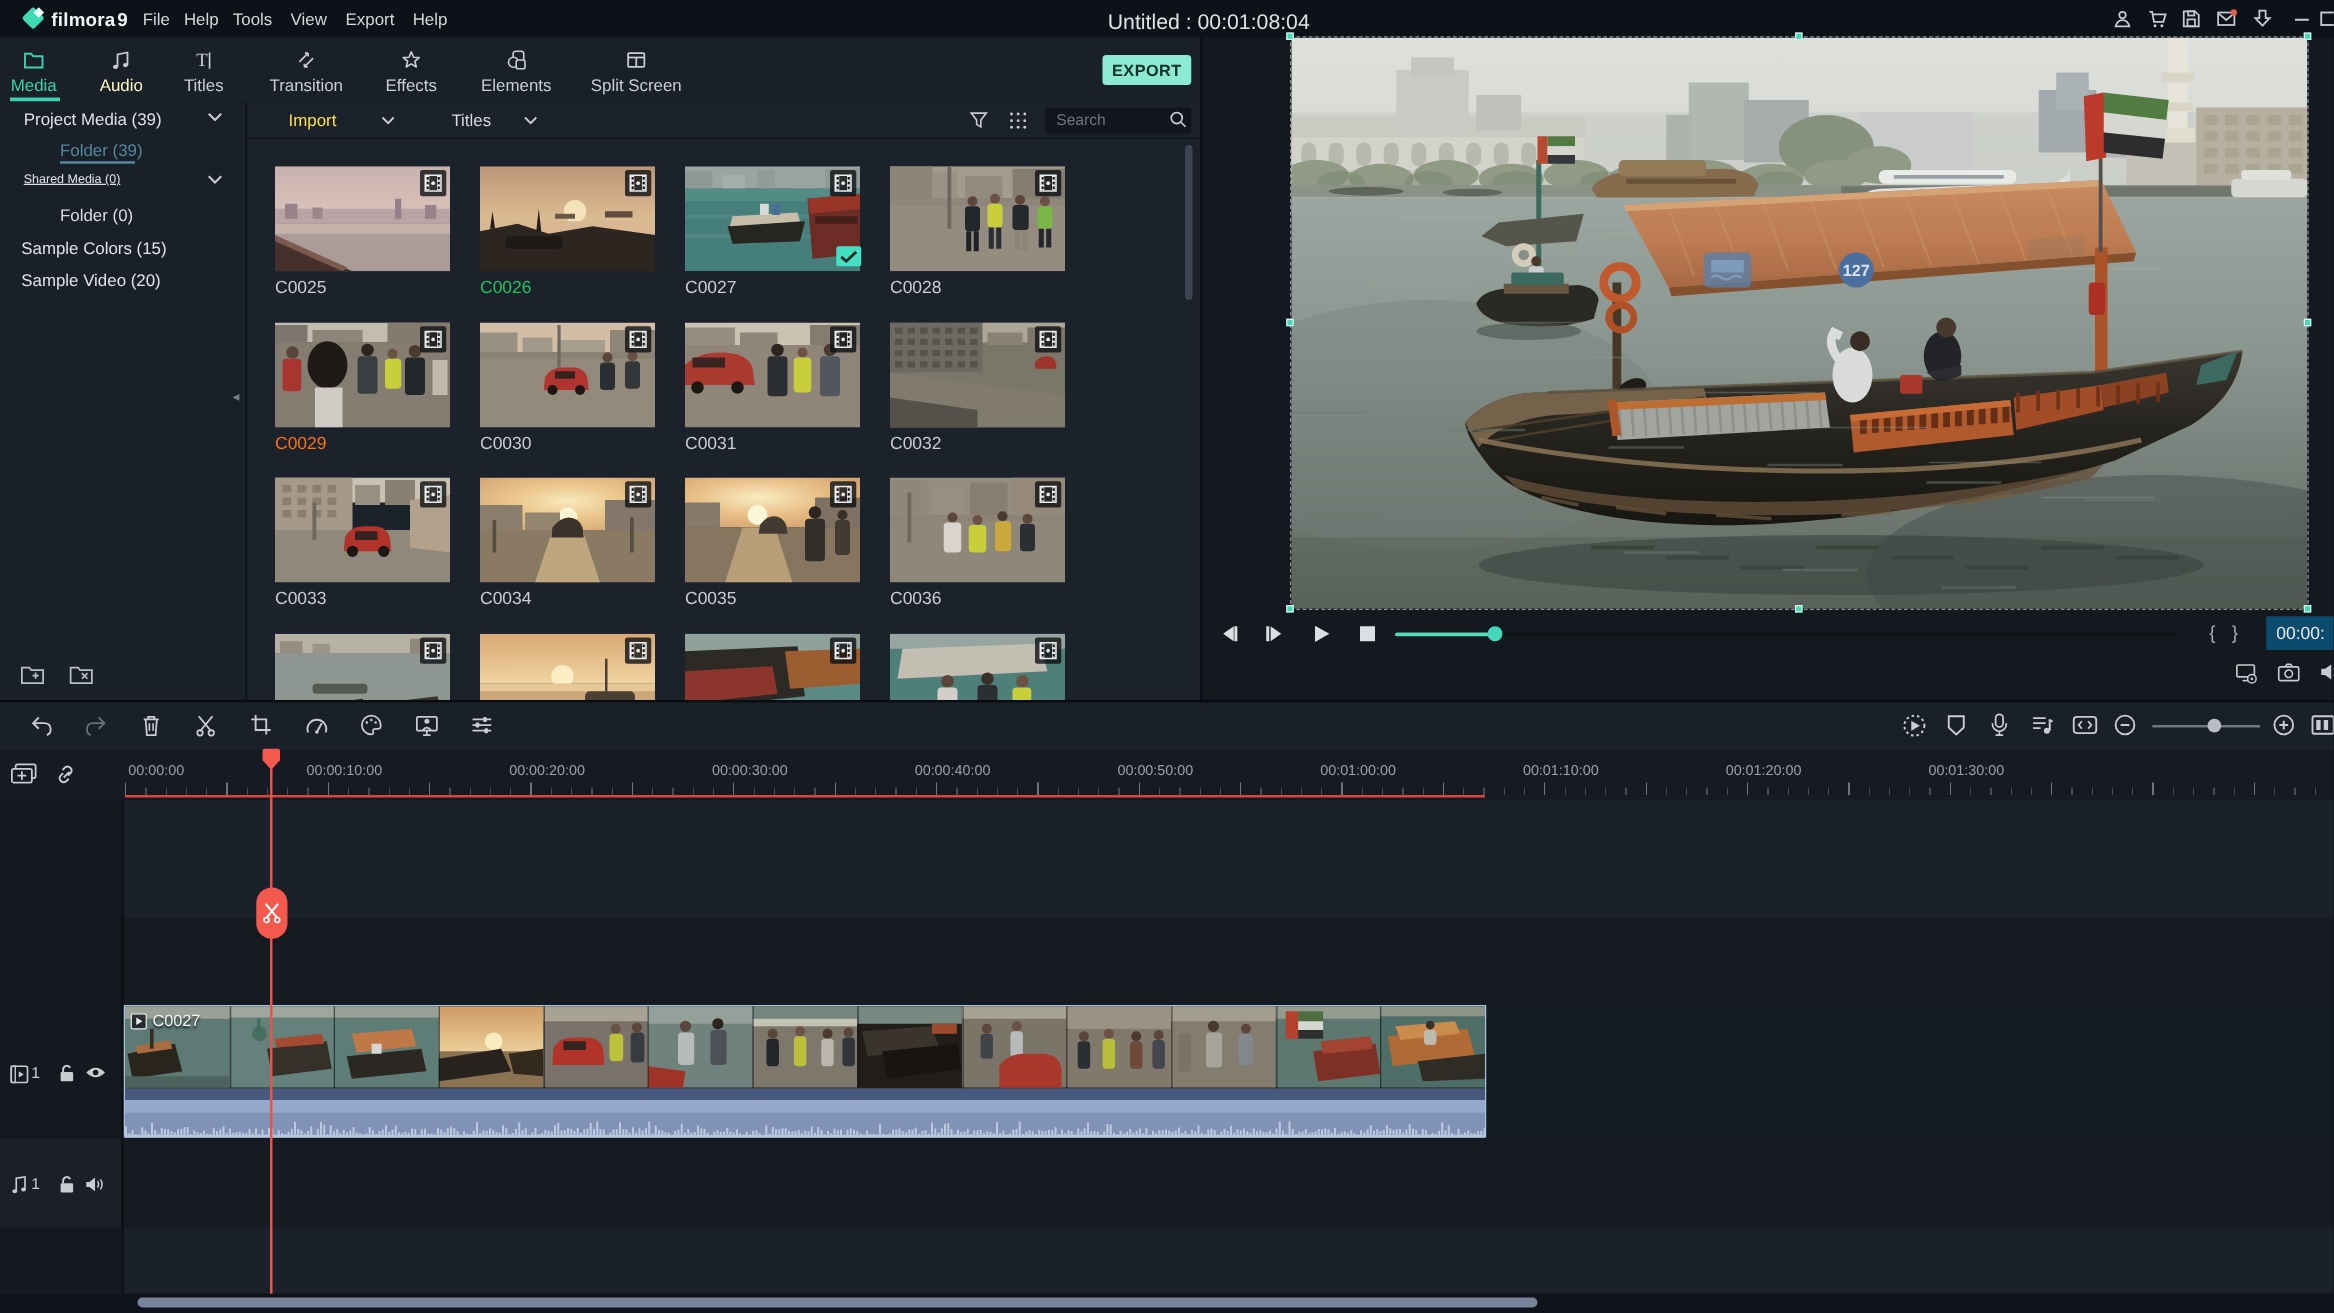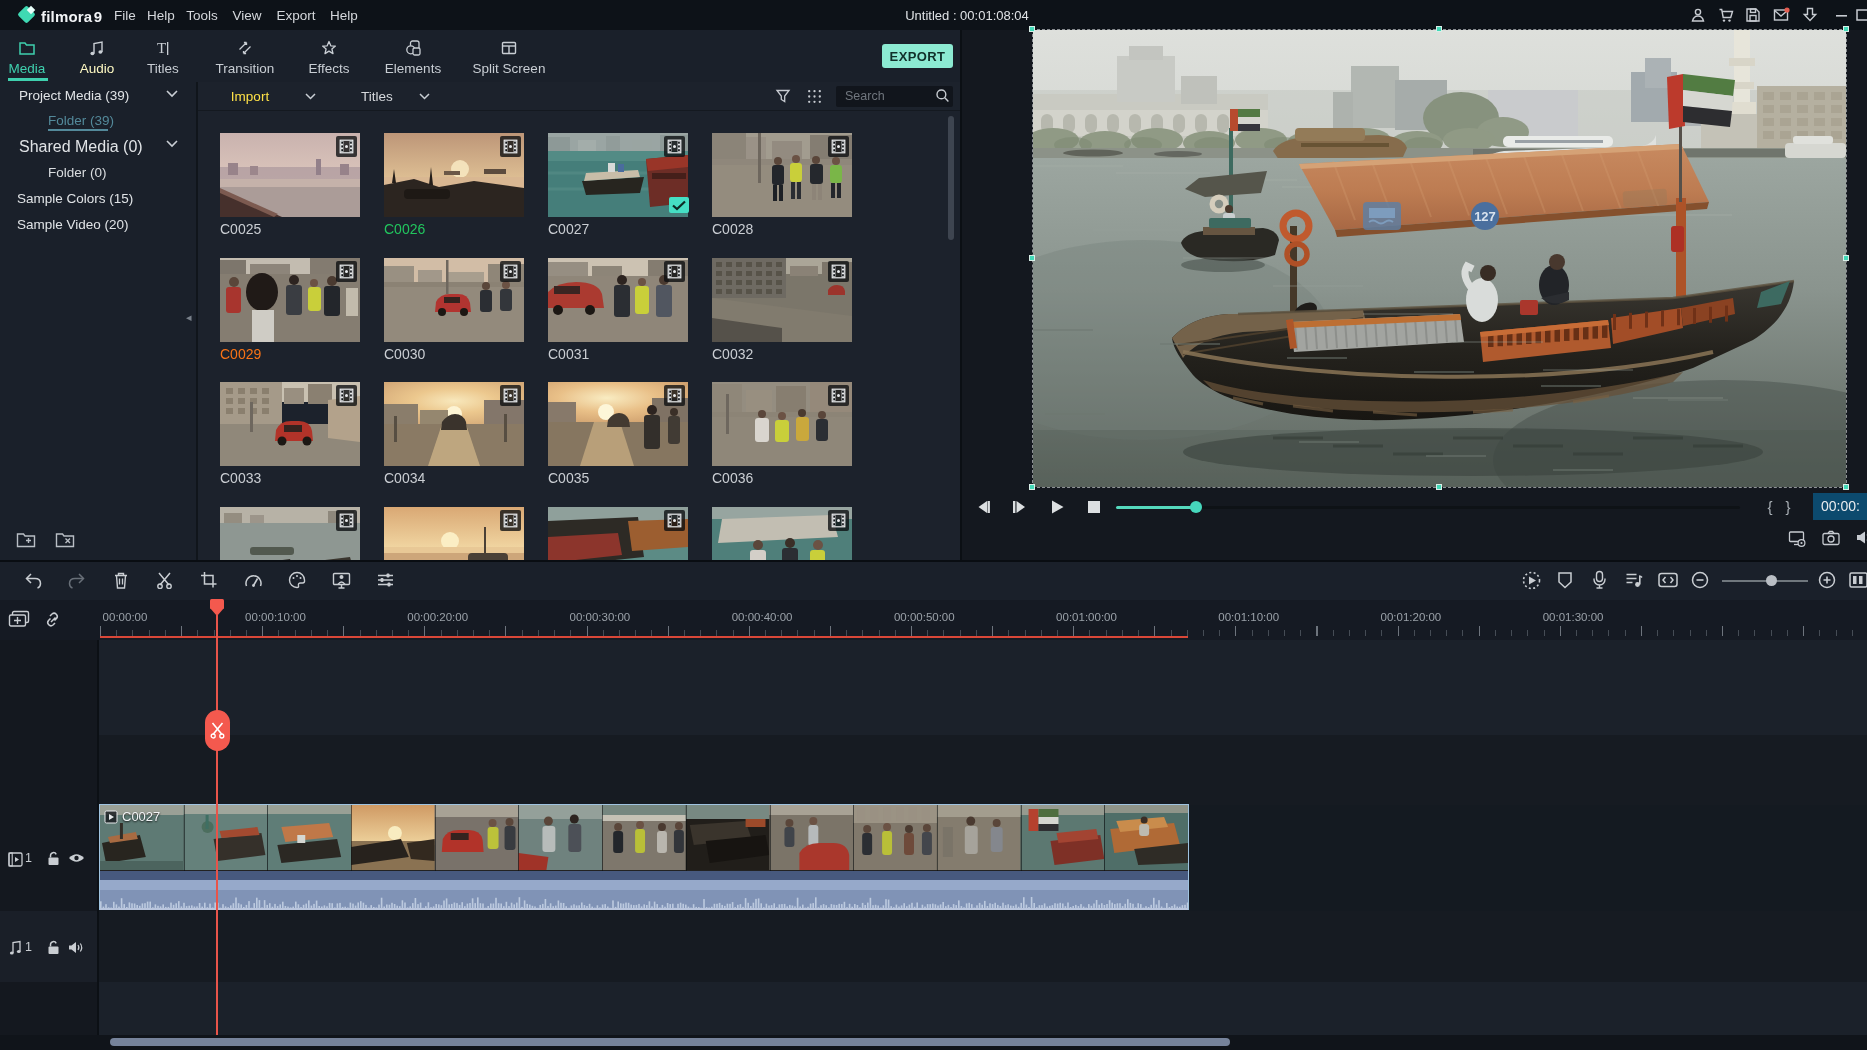--- a/index.html
+++ b/index.html
@@ -11,21 +11,21 @@
 <div class="abs" style="left:0;top:0;width:1867px;height:30px;background:#0d1218"></div>
 <div class="abs" style="left:20px;top:8px;width:13px;height:13px;background:#3fd9b3;transform:rotate(45deg);border-radius:2px"></div>
 <div class="abs" style="left:28px;top:7px;width:6px;height:6px;background:#e8fffa;transform:rotate(45deg)"></div>
 <div class="txt" style="left:41px;top:8px;font-size:15px;color:#f2f4f6;font-weight:700;letter-spacing:0.2px;">filmora 9</div>
 <div class="txt" style="left:125px;top:8px;transform:translateX(-50%);font-size:13.5px;color:#d4d7db;font-weight:400;letter-spacing:0px;">File</div>
 <div class="txt" style="left:161px;top:8px;transform:translateX(-50%);font-size:13.5px;color:#d4d7db;font-weight:400;letter-spacing:0px;">Help</div>
 <div class="txt" style="left:202px;top:8px;transform:translateX(-50%);font-size:13.5px;color:#d4d7db;font-weight:400;letter-spacing:0px;">Tools</div>
 <div class="txt" style="left:247px;top:8px;transform:translateX(-50%);font-size:13.5px;color:#d4d7db;font-weight:400;letter-spacing:0px;">View</div>
 <div class="txt" style="left:296px;top:8px;transform:translateX(-50%);font-size:13.5px;color:#d4d7db;font-weight:400;letter-spacing:0px;">Export</div>
 <div class="txt" style="left:344px;top:8px;transform:translateX(-50%);font-size:13.5px;color:#d4d7db;font-weight:400;letter-spacing:0px;">Help</div>
-<div class="txt" style="left:967px;top:8px;transform:translateX(-50%);font-size:13px;color:#dfe2e5;font-weight:400;letter-spacing:0px;">Untitled : 00:01:08:04</div>
+<div class="txt" style="left:967px;top:8px;transform:translateX(-50%);font-size:17px;color:#dfe2e5;font-weight:400;letter-spacing:0px;">Untitled : 00:01:08:04</div>
 <svg class="abs" style="left:1690px;top:7px" width="16" height="16" viewBox="0 0 16 16">
     <circle cx="8" cy="5" r="2.6" fill="none" stroke="#c7cbd1" stroke-width="1.4"></circle>
     <path d="M2.5 14 C3.5 10,5.5 9,8 9 C10.5 9,12.5 10,13.5 14 Z" fill="none" stroke="#c7cbd1" stroke-width="1.4"></path>
   </svg>
 <svg class="abs" style="left:1718px;top:7px" width="16" height="16" viewBox="0 0 16 16">
     <path d="M1.5 2.5 h2.2 l1.5 8 h7.5 l1.8 -6 H4.4" fill="none" stroke="#c7cbd1" stroke-width="1.4"></path>
     <circle cx="6" cy="13.6" r="1.2" fill="#c7cbd1"></circle>
     <circle cx="11.5" cy="13.6" r="1.2" fill="#c7cbd1"></circle>
   </svg>
 <svg class="abs" style="left:1745px;top:7px" width="16" height="16" viewBox="0 0 16 16">
@@ -85,21 +85,21 @@
     <line x1="9" y1="7" x2="9" y2="14.5" stroke="#c9ced4" stroke-width="1.4"></line>
   </svg>
 <div class="abs" style="left:882px;top:44px;width:71px;height:24px;background:#8cead2;border-radius:3px;display:flex;align-items:center;justify-content:center;color:#10302a;font-size:13px;font-weight:700;letter-spacing:0.4px">EXPORT</div>
 <div class="abs" style="left:0;top:82px;width:196px;height:478px;background:#1a202a"></div>
 <div class="txt" style="left:19px;top:88px;font-size:13.5px;color:#e0e3e6;font-weight:400;letter-spacing:0px;">Project Media (39)</div>
 <svg class="abs" style="left:166px;top:90px" width="12" height="8" viewBox="0 0 12 8">
     <path d="M1 1 L6 6 L11 1" fill="none" stroke="#c9ced4" stroke-width="1.6"></path>
   </svg>
 <div class="txt" style="left:48px;top:113px;font-size:13.5px;color:#53899a;font-weight:400;letter-spacing:0px;">Folder (39)</div>
 <div class="abs" style="left:48px;top:129px;width:60px;height:2px;background:#53899a"></div>
-<div class="txt" style="left:19px;top:138px;font-size:16px;color:#e0e3e6;font-weight:400;letter-spacing:0px;">Shared Media (0)</div>
+<div class="txt" style="left:19px;top:138px;font-size:10px;color:#e0e3e6;font-weight:400;letter-spacing:0px;text-decoration:underline;">Shared Media (0)</div>
 <svg class="abs" style="left:166px;top:140px" width="12" height="8" viewBox="0 0 12 8">
     <path d="M1 1 L6 6 L11 1" fill="none" stroke="#c9ced4" stroke-width="1.6"></path>
   </svg>
 <div class="txt" style="left:48px;top:165px;font-size:13.5px;color:#dadde0;font-weight:400;letter-spacing:0px;">Folder (0)</div>
 <div class="txt" style="left:17px;top:191px;font-size:13.5px;color:#e0e3e6;font-weight:400;letter-spacing:0px;">Sample Colors (15)</div>
 <div class="txt" style="left:17px;top:217px;font-size:13.5px;color:#e0e3e6;font-weight:400;letter-spacing:0px;">Sample Video (20)</div>
 <svg class="abs" style="left:16px;top:530px" width="20" height="18" viewBox="0 0 20 18">
     <path d="M1.5 4 h6 l1.5 2 H18.5 v10.5 H1.5 Z" fill="none" stroke="#b9bec5" stroke-width="1.4"></path>
     <path d="M10 10.5 h5 M12.5 8 v5" stroke="#b9bec5" stroke-width="1.4"></path>
   </svg>

